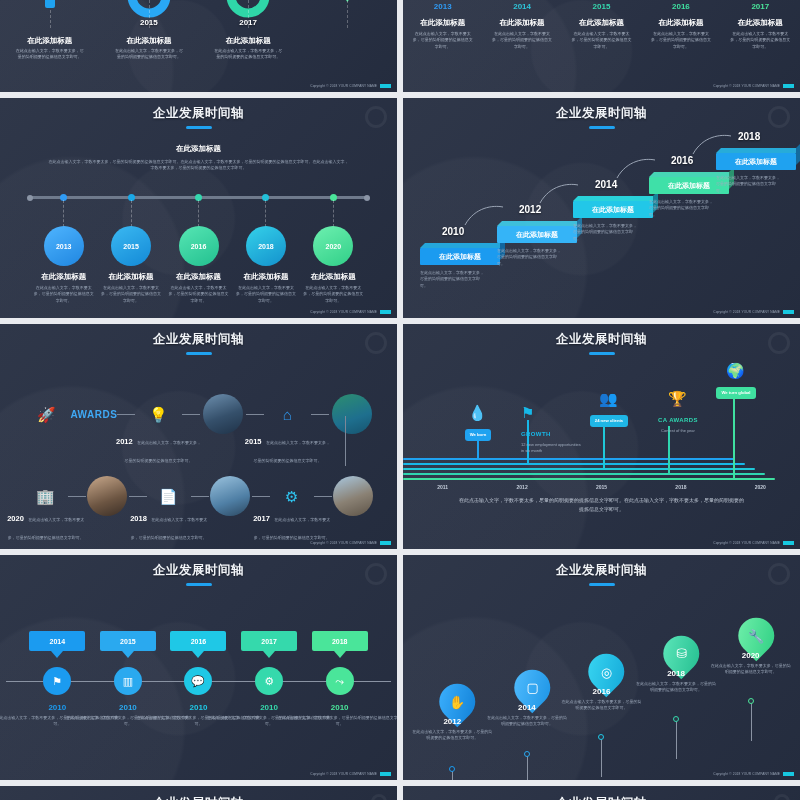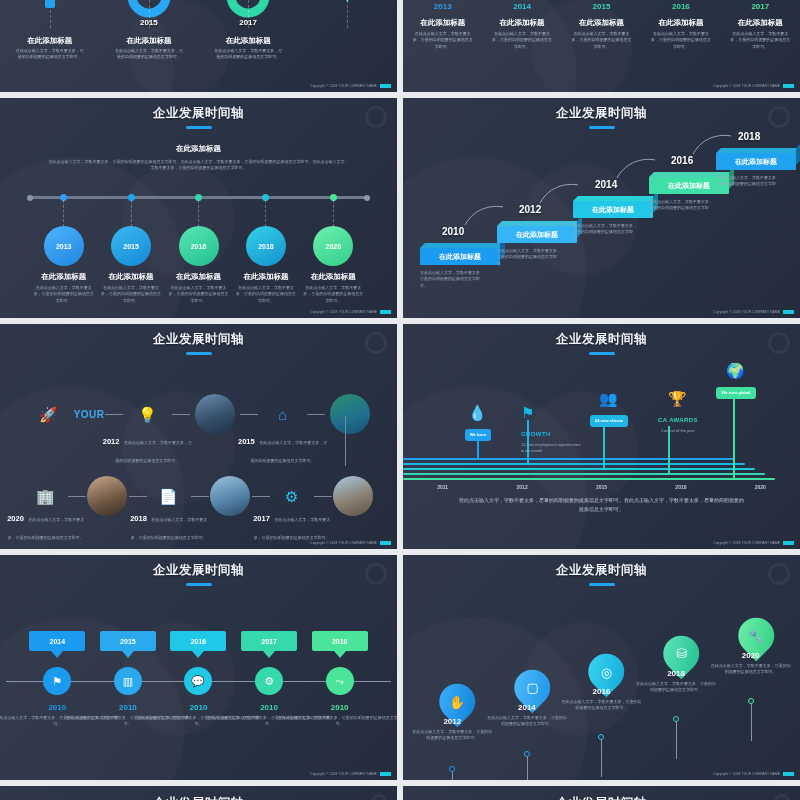--- a/index.html
+++ b/index.html
@@ -357,21 +357,21 @@
 
   <div class="slide s5">
     <div class="s-title">企业发展时间轴</div>
     <div class="s-rule"></div>
 
     <div class="row" style="top:70px">
       <div class="cell">
         <span class="ico" style="color:#2f9bf5">🚀</span>
       </div>
       <div class="cell" style="flex:0 0 auto">
-        <span class="start">YOUR</span>
+        <span class="start">AWARDS</span>
       </div>
       <span class="conn"></span>
       <div class="cell">
         <span class="ico" style="color:#2f9bf5">💡</span>
         <span class="cap">
           <span class="yr">2012</span>
           <span class="body">在此点击输入文字，字数不要太多，尽量的简明扼要的提炼信息文字即可。</span>
         </span>
       </div>
       <span class="conn"></span>

